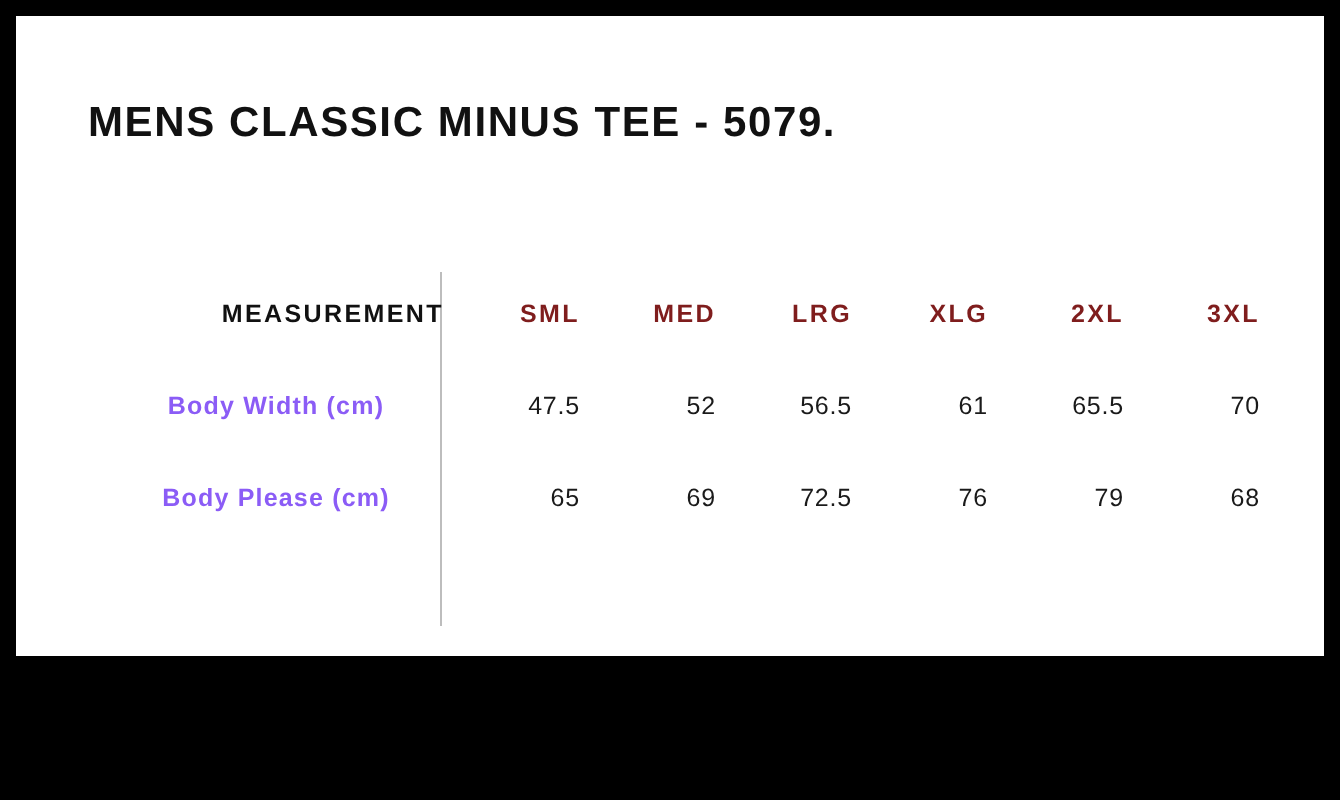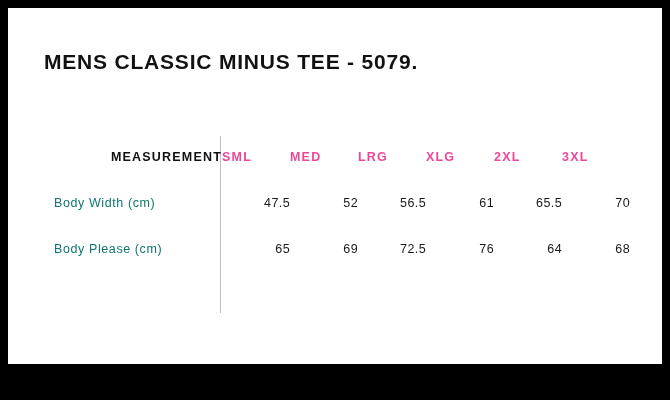--- a/index.html
+++ b/index.html
@@ -11,21 +11,21 @@
     height: 400px;
     background: #000000;
     font-family: "Liberation Sans", sans-serif;
     overflow: hidden;
   }
   .page {
     position: absolute;
     left: 8px;
     top: 8px;
     width: 654px;
-    height: 356px;
+    height: 320px;
     background: #ffffff;
     box-sizing: border-box;
   }
   .title {
     position: absolute;
     left: 36px;
     top: 42px;
     font-size: 21px;
     font-weight: bold;
     letter-spacing: 0.8px;
@@ -51,30 +51,30 @@
   .size-table th.measure-head {
     text-align: right;
     font-weight: bold;
     letter-spacing: 1.2px;
     color: #111111;
     width: 178px;
     padding-left: 10px;
     box-sizing: border-box;
   }
   .size-table th.size-head {
-    text-align: left;
+    text-align: right;
     font-weight: bold;
     letter-spacing: 1.2px;
-    color: #ec4899;
+    color: #7f1d1d;
   }
   .size-table td.row-label {
-    text-align: left;
-    color: #0f766e;
+    text-align: center;
+    color: #8b5cf6;
     letter-spacing: 0.6px;
-    font-weight: normal;
+    font-weight: bold;
     padding-left: 10px;
     box-sizing: border-box;
   }
   .size-table td.value {
     text-align: right;
     color: #1a1a1a;
     letter-spacing: 0.4px;
   }
   
   .divider {
@@ -126,20 +126,20 @@
         <td class="value">61</td>
         <td class="value">65.5</td>
         <td class="value">70</td>
       </tr>
       <tr>
         <td class="row-label">Body Please (cm)</td>
         <td class="value">65</td>
         <td class="value">69</td>
         <td class="value">72.5</td>
         <td class="value">76</td>
-        <td class="value">64</td>
+        <td class="value">79</td>
         <td class="value">68</td>
       </tr>
     </tbody>
   </table>
 
 
 </div>
 
 </body></html>

